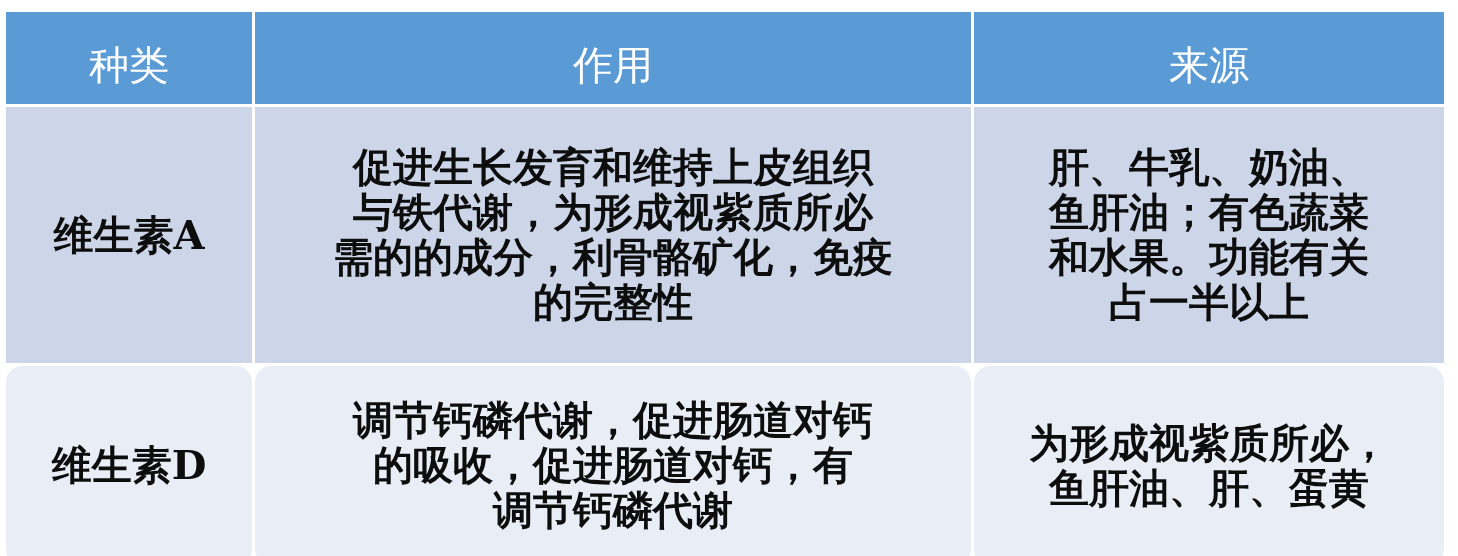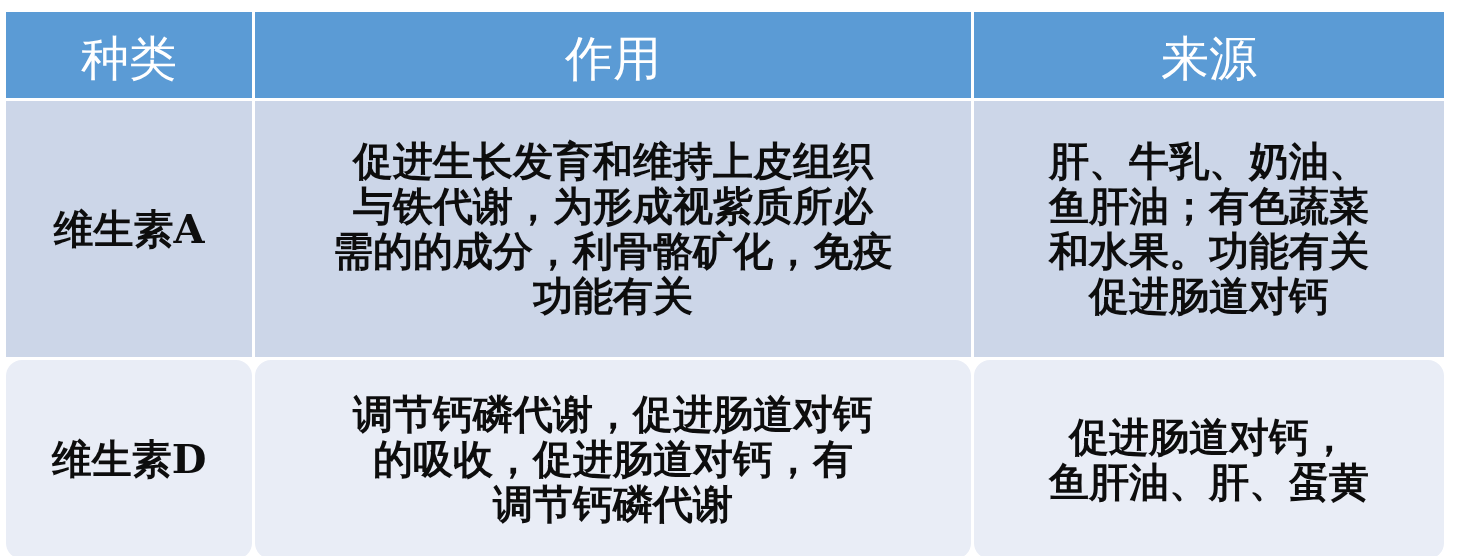--- a/index.html
+++ b/index.html
@@ -31,27 +31,27 @@
   }
 
   col.c1 { width: 246px; }
   col.c2 { width: 716px; }
   col.c3 { width: 470px; }
 
   thead th {
     background: #5b9bd5;
     color: #ffffff;
     font-weight: normal;
-    font-size: 48px;
+    font-size: 40px;
     line-height: 1.05;
     height: 66px;
-    padding: 14px 6px 6px 6px;
+    padding: 20px 6px 6px 6px;
     text-align: center;
     vertical-align: middle;
-    font-family: Liberation Serif, serif;
+    font-family: Liberation Sans, sans-serif;
   }
 
   tbody td {
     color: #0d0d0d;
     font-size: 40px;
     line-height: 1.12;
     text-align: center;
     vertical-align: middle;
     padding: 6px 8px;
     font-family: "DejaVu Serif", "Liberation Serif", serif;
@@ -93,36 +93,36 @@
         <th>来源</th>
       </tr>
     </thead>
     <tbody>
       <tr class="row-a">
         <td class="name-cell">维生素A</td>
         <td class="body-cell">
           <span class="line">促进生长发育和维持上皮组织</span>
           <span class="line">与铁代谢，为形成视紫质所必</span>
           <span class="line">需的的成分，利骨骼矿化，免疫</span>
-          <span class="line">功能有关</span>
+          <span class="line">的完整性</span>
         </td>
         <td class="src-cell">
           <span class="line">肝、牛乳、奶油、</span>
           <span class="line">鱼肝油；有色蔬菜</span>
           <span class="line">和水果。功能有关</span>
-          <span class="line">促进肠道对钙</span>
+          <span class="line">占一半以上</span>
         </td>
       </tr>
       <tr class="row-b">
         <td class="name-cell">维生素D</td>
         <td class="body-cell">
           <span class="line">调节钙磷代谢，促进肠道对钙</span>
           <span class="line">的吸收，促进肠道对钙，有</span>
           <span class="line">调节钙磷代谢</span>
         </td>
         <td class="src-cell">
-          <span class="line">促进肠道对钙，</span>
+          <span class="line">为形成视紫质所必，</span>
           <span class="line">鱼肝油、肝、蛋黄</span>
         </td>
       </tr>
     </tbody>
   </table>
 </div>
 
 </body></html>

